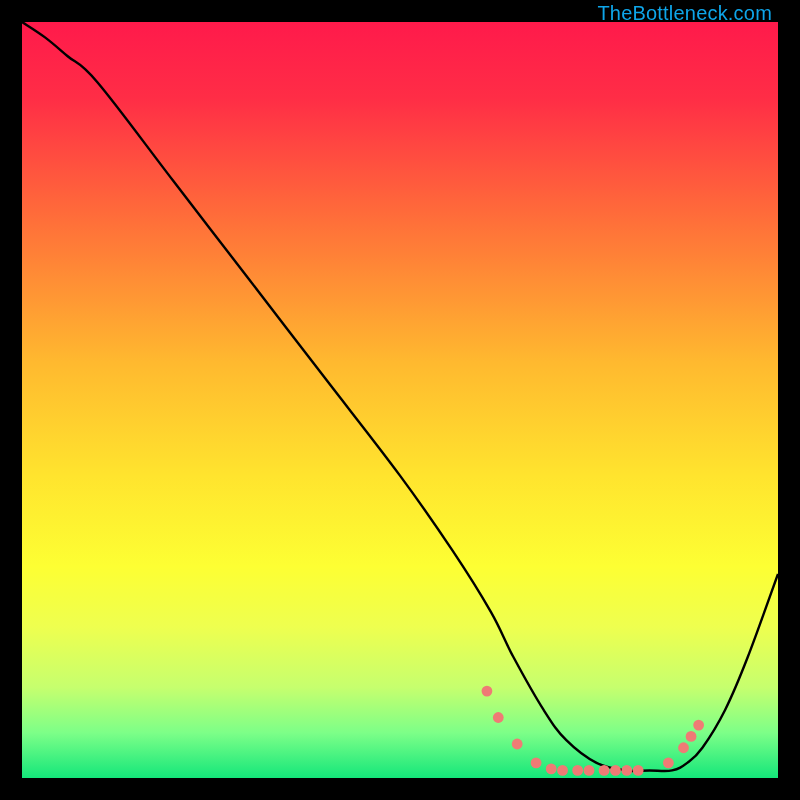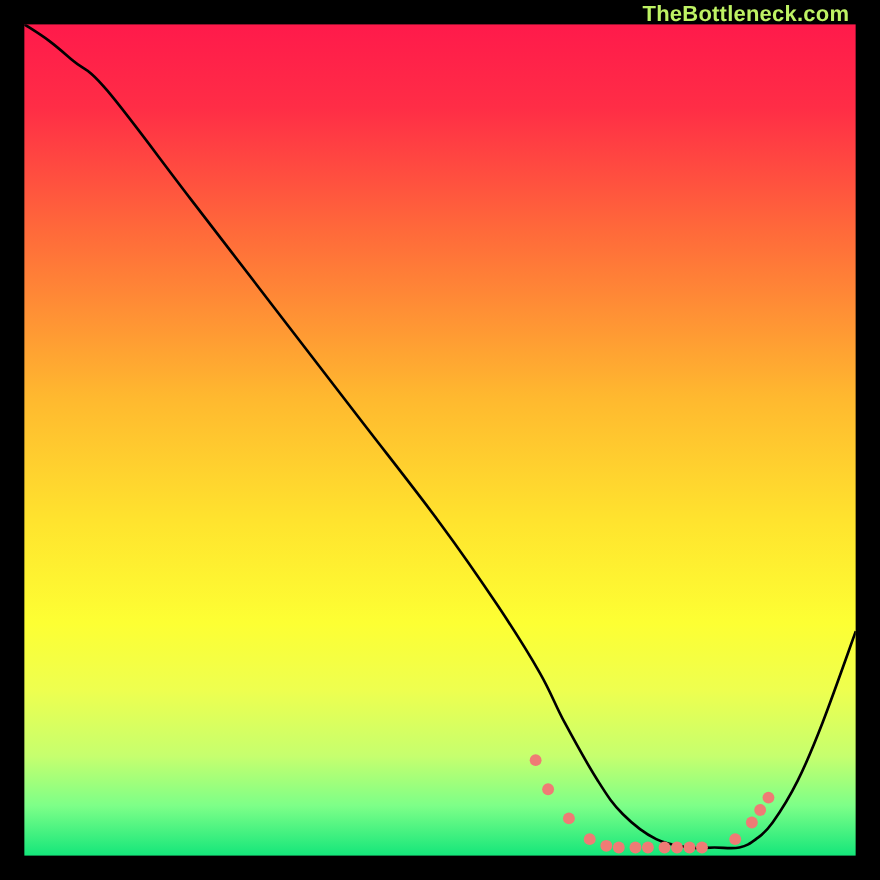--- a/index.html
+++ b/index.html
@@ -23,23 +23,23 @@
     position: absolute;
     left: 0;
     top: 0;
     width: 756px;
     height: 756px;
   }
   .watermark {
     position: absolute;
     top: 2px;
     right: 28px;
-    color: #bef264;
+    color: #0ea5e9;
     font-size: 20px;
-    font-weight: 700;
+    font-weight: 400;
     letter-spacing: 0.2px;
   }
 </style>
 </head>
 <body>
 
 <div class="watermark">TheBottleneck.com</div>
 
 <div class="frame">
   <svg class="plot" viewBox="0 0 756 756" preserveAspectRatio="none">

